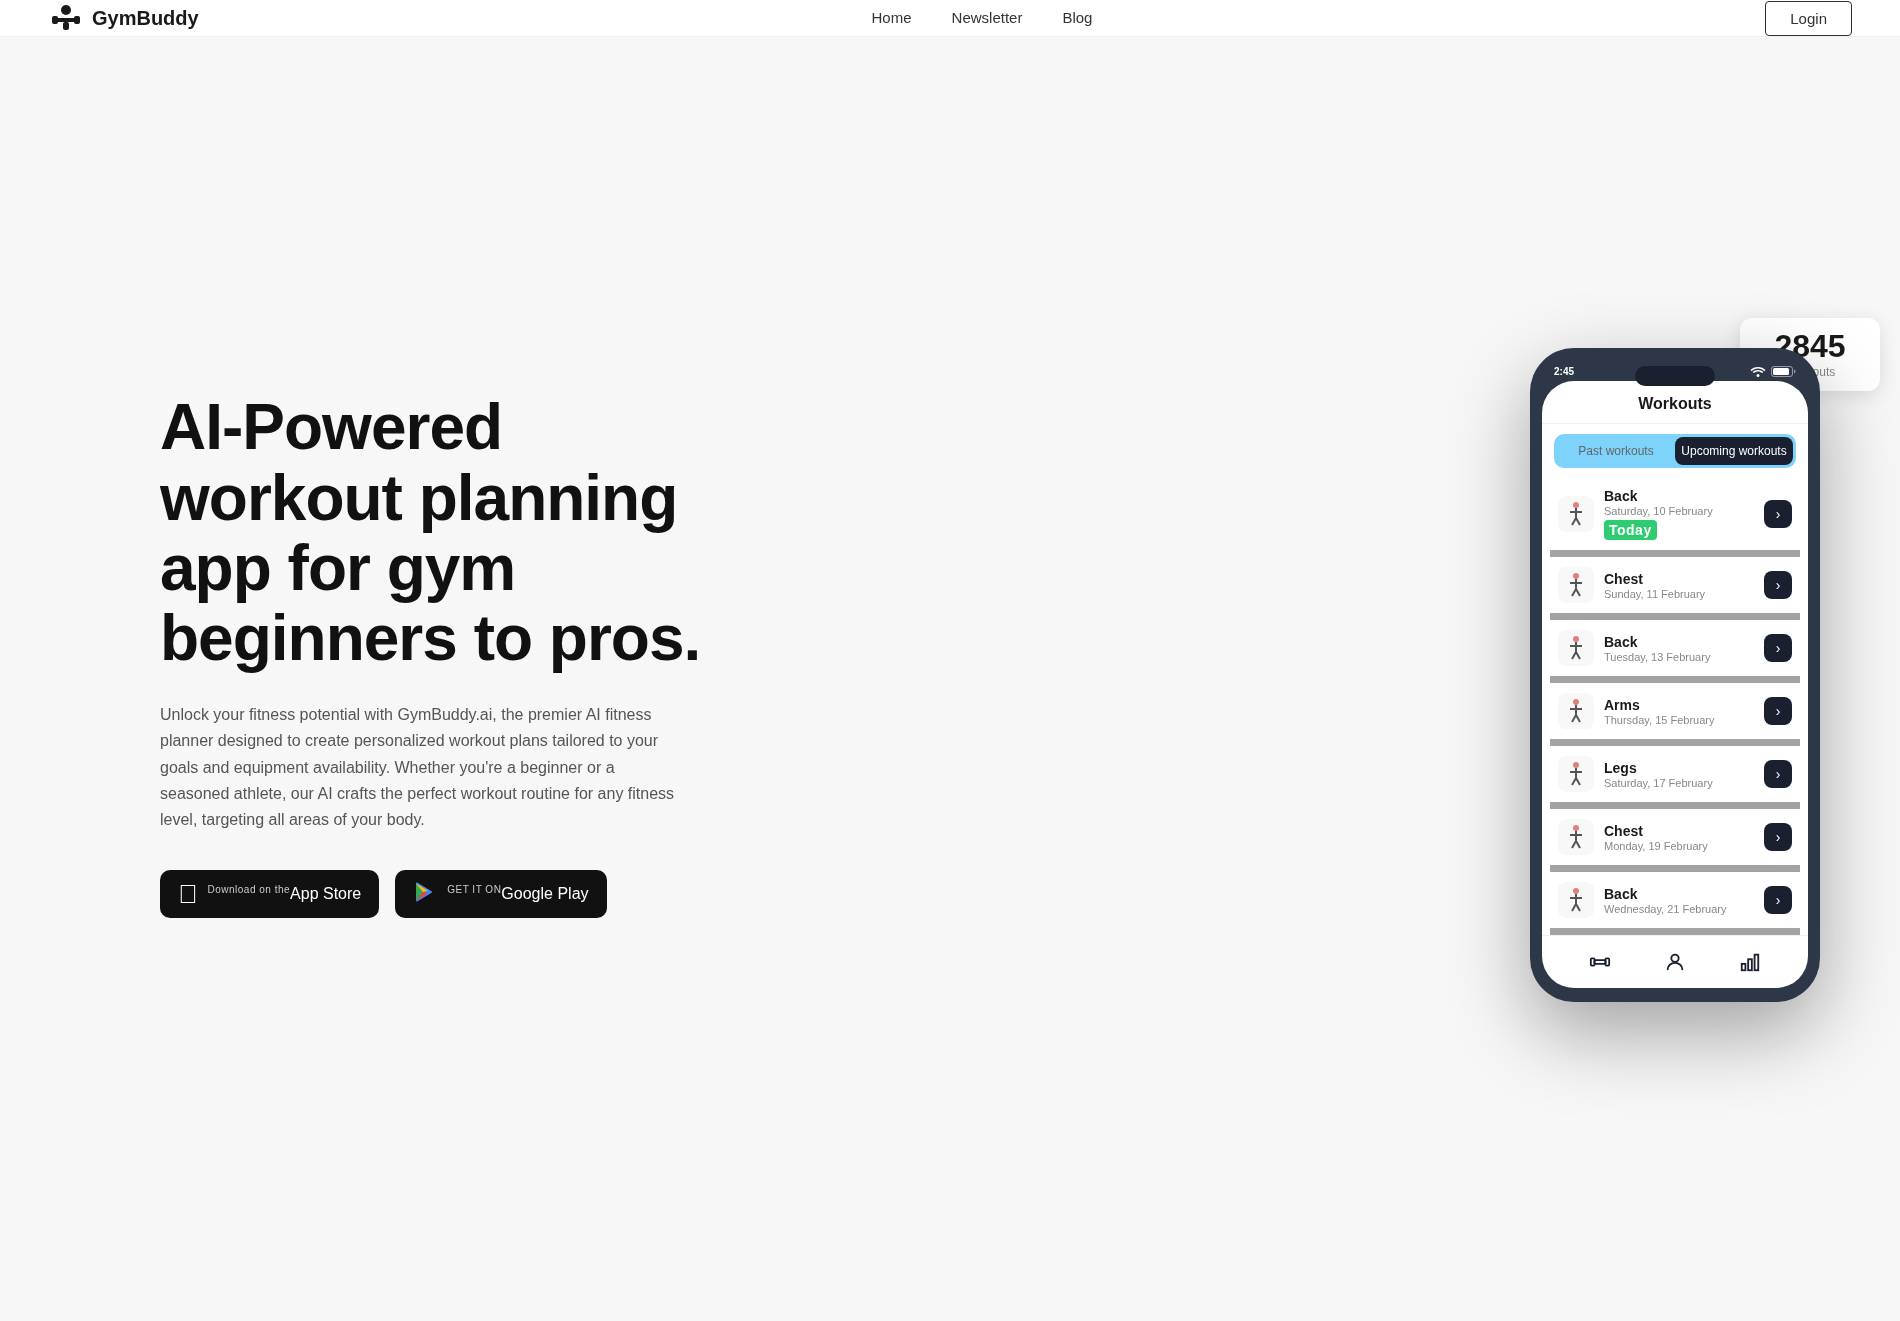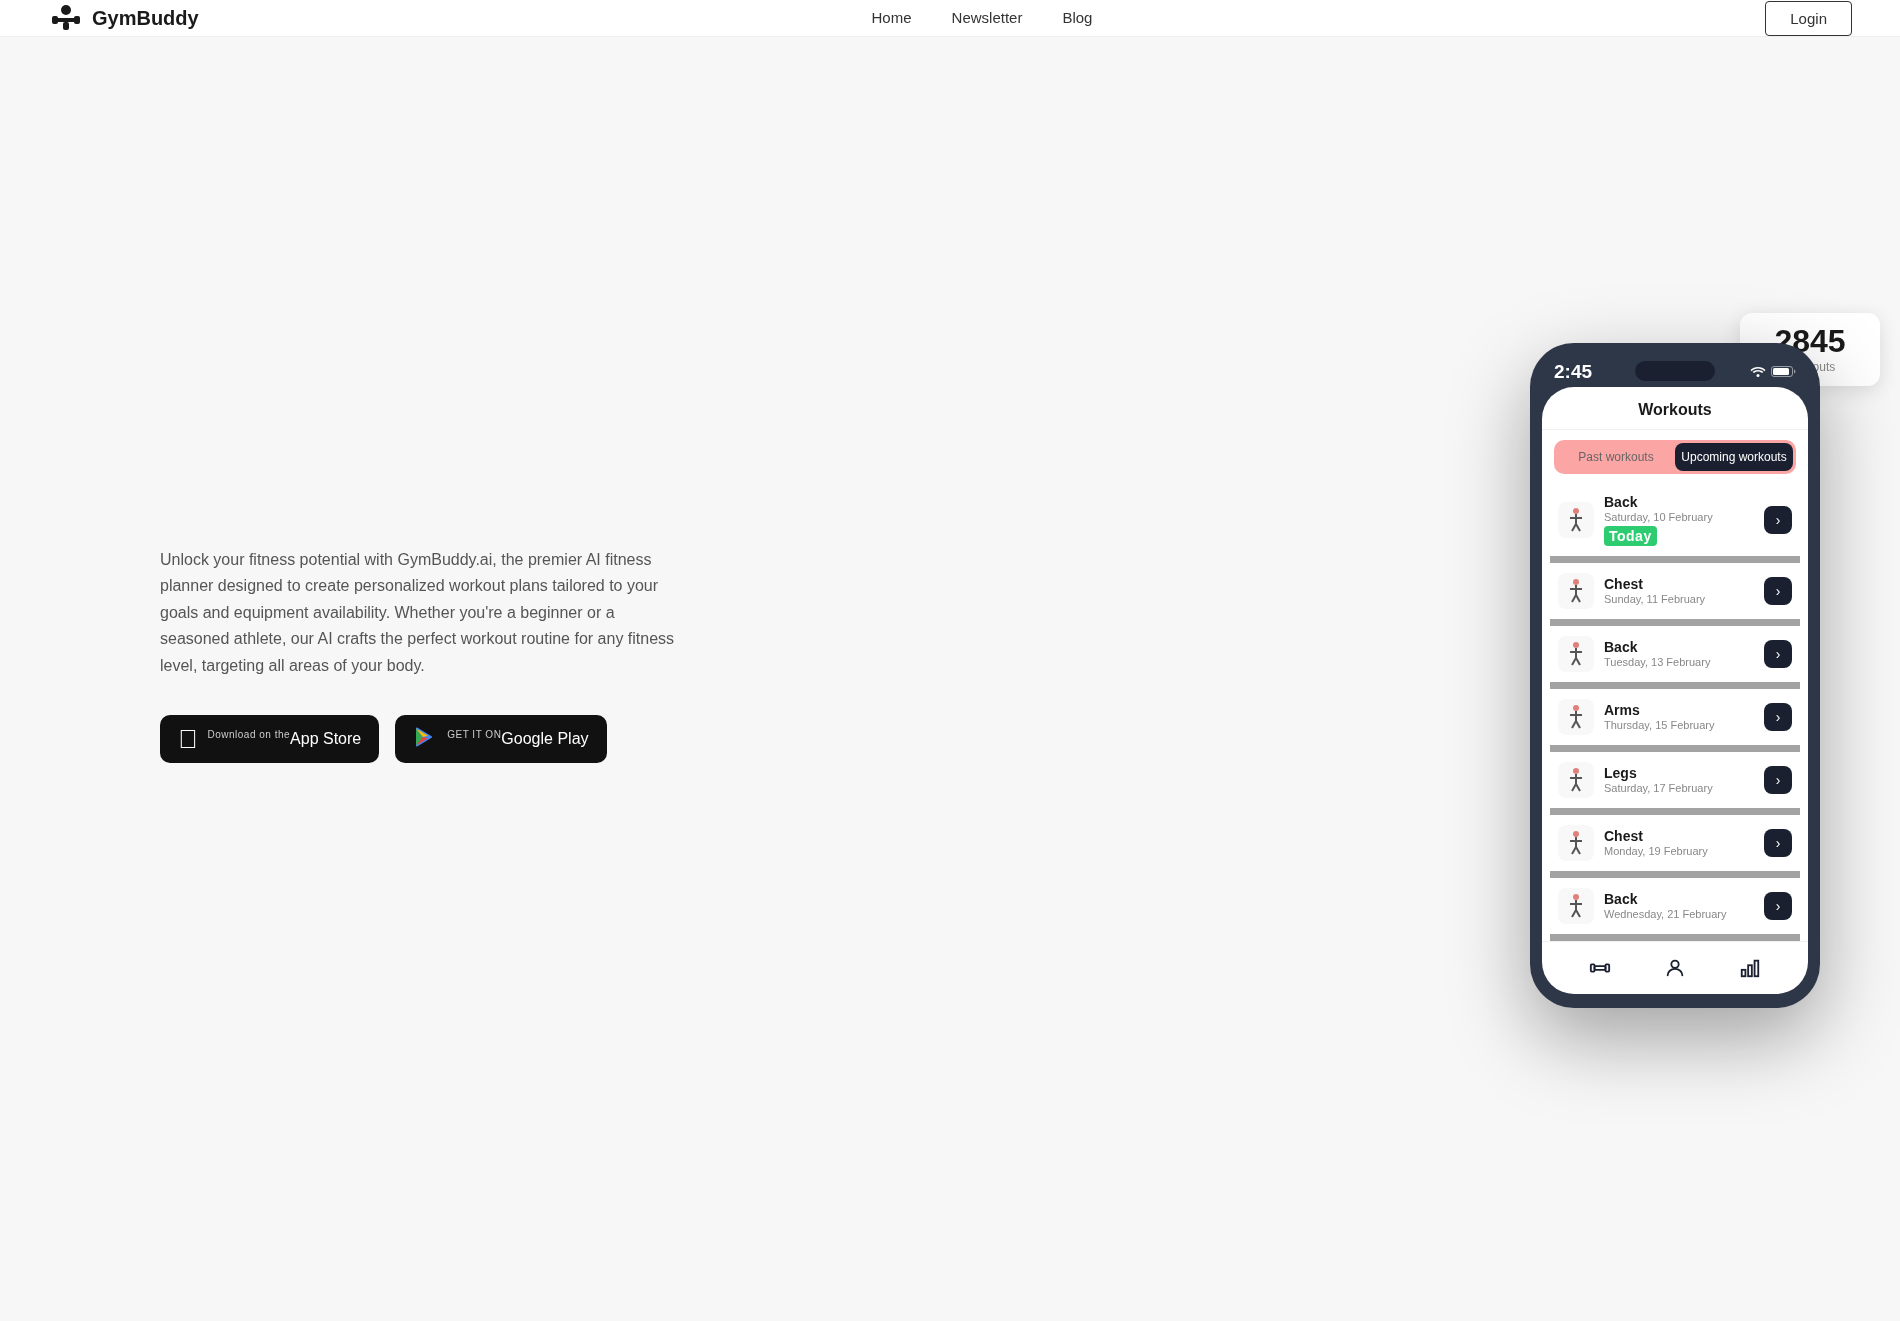--- a/index.html
+++ b/index.html
@@ -158,21 +158,21 @@
 
     .phone-top-bar {
       display: flex;
       justify-content: space-between;
       align-items: center;
       padding: 4px 12px 0 12px;
       margin-bottom: 4px;
     }
 
     .phone-time {
-      font-size: 19px;
+      font-size: 10px;
       font-weight: 600;
       color: #fff;
     }
 
     .phone-notch {
       width: 80px;
       height: 20px;
       background: #1a2030;
       border-radius: 12px;
       position: absolute;
@@ -199,21 +199,21 @@
       padding: 14px 0 10px;
       font-size: 16px;
       font-weight: 600;
       color: #1a1a1a;
       border-bottom: 1px solid #f0f0f0;
     }
 
     .tab-bar {
       display: flex;
       margin: 10px 12px;
-      background: #fca5a5;
+      background: #7dd3fc;
       border-radius: 10px;
       padding: 3px;
     }
 
     .tab-btn {
       flex: 1;
       padding: 7px 0;
       border-radius: 8px;
       border: none;
       font-size: 12px;
@@ -363,20 +363,21 @@
     <li><a href="#">Home</a></li>
     <li><a href="#">Newsletter</a></li>
     <li><a href="#">Blog</a></li>
   </ul>
 
   <button class="login-btn">Login</button>
 </nav>
 
 <section class="hero">
   <div class="hero-left">
+    <h1 class="hero-title">AI-Powered workout planning app for gym beginners to pros.</h1>
     <p class="hero-desc">Unlock your fitness potential with GymBuddy.ai, the premier AI fitness planner designed to create personalized workout plans tailored to your goals and equipment availability. Whether you're a beginner or a seasoned athlete, our AI crafts the perfect workout routine for any fitness level, targeting all areas of your body.</p>
 
     <div class="store-buttons">
       <button class="store-btn">
         <span class="store-btn-icon"></span>
         <span class="store-btn-text">
           <span class="store-btn-sub">Download on the</span>
           <span class="store-btn-main">App Store</span>
         </span>
       </button>

